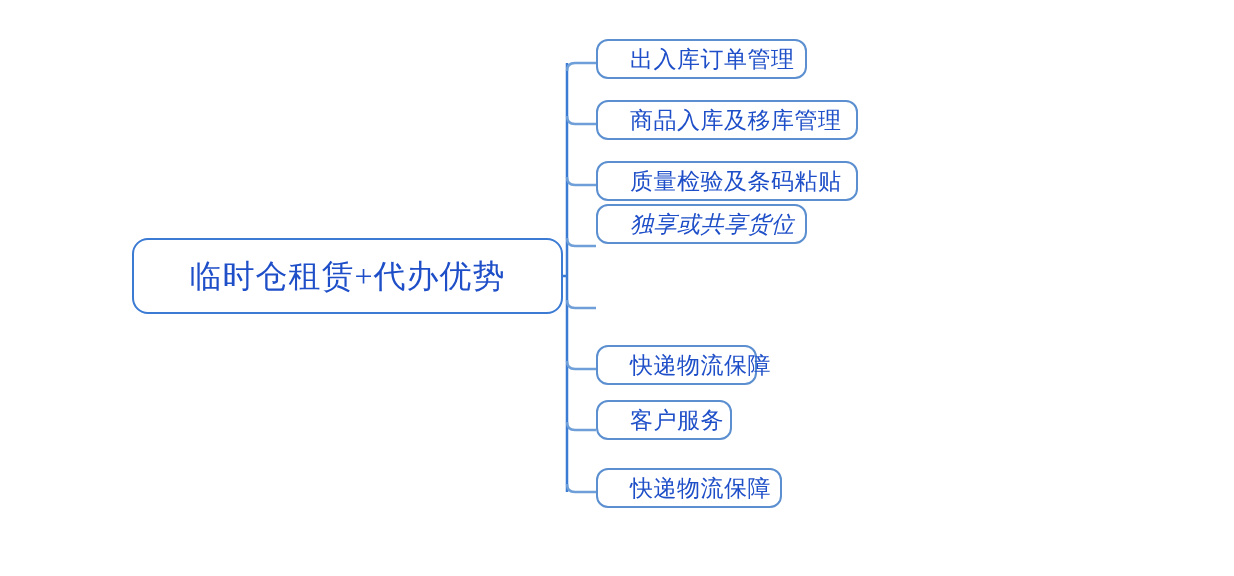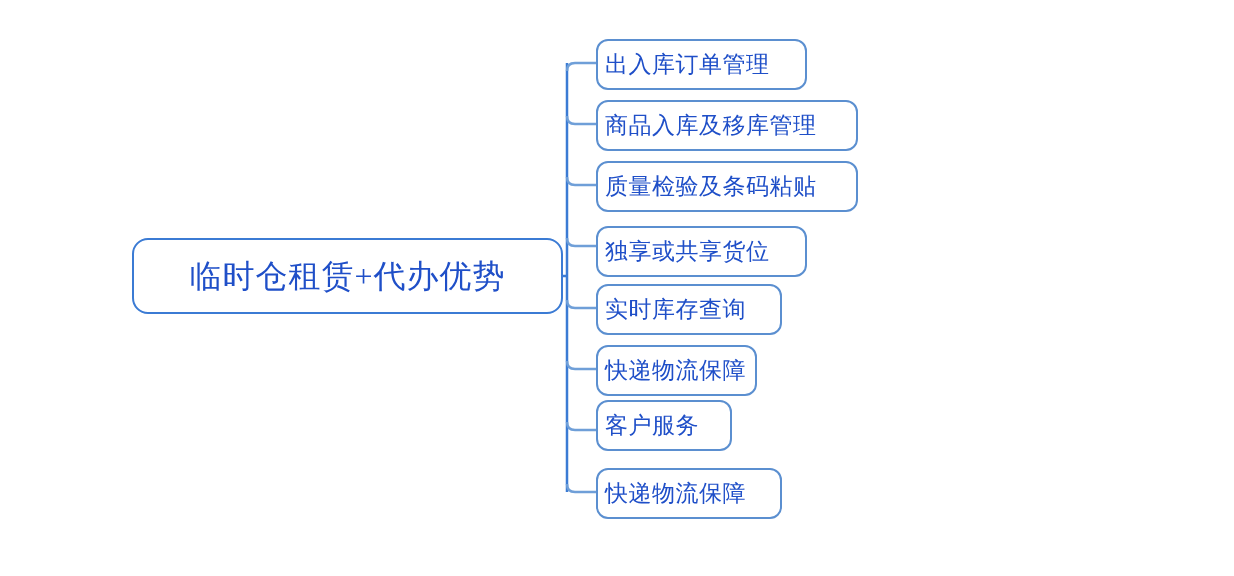--- a/index.html
+++ b/index.html
@@ -52,22 +52,22 @@
     left: 132px;
     top: 238px;
     width: 431px;
     height: 76px;
     justify-content: center;
     font-size: 32px;
     letter-spacing: 1px;
   }
 
   .node.child {
-    height: 51px;
-    padding: 0 7px;
+    height: 40px;
+    padding: 0 32px;
     font-size: 23px;
     letter-spacing: 0.5px;
   }
 
   .node-label {
     display: block;
     line-height: 1;
   }
 </style>
 </head>
@@ -100,27 +100,24 @@
   </div>
 
   <div class="node child" style="left:596px; top:161px; width:262px;">
     <span class="node-label">质量检验及条码粘贴</span>
   </div>
 
   <div class="node child" style="left:596px; top:100px; width:262px;">
     <span class="node-label">商品入库及移库管理</span>
   </div>
 
-  <div class="node child" style="left:596px; top:226px; width:211px;">
+  <div class="node child" style="left:596px; top:204px; width:211px;font-style:italic;">
     <span class="node-label">独享或共享货位</span>
   </div>
 
-  <div class="node child" style="left:596px; top:284px; width:186px;">
-    <span class="node-label">实时库存查询</span>
-  </div>
 
   <div class="node child" style="left:596px; top:345px; width:161px;">
     <span class="node-label">快递物流保障</span>
   </div>
 
   <div class="node child" style="left:596px; top:400px; width:136px;">
     <span class="node-label">客户服务</span>
   </div>
 
   <div class="node child" style="left:596px; top:468px; width:186px;">

